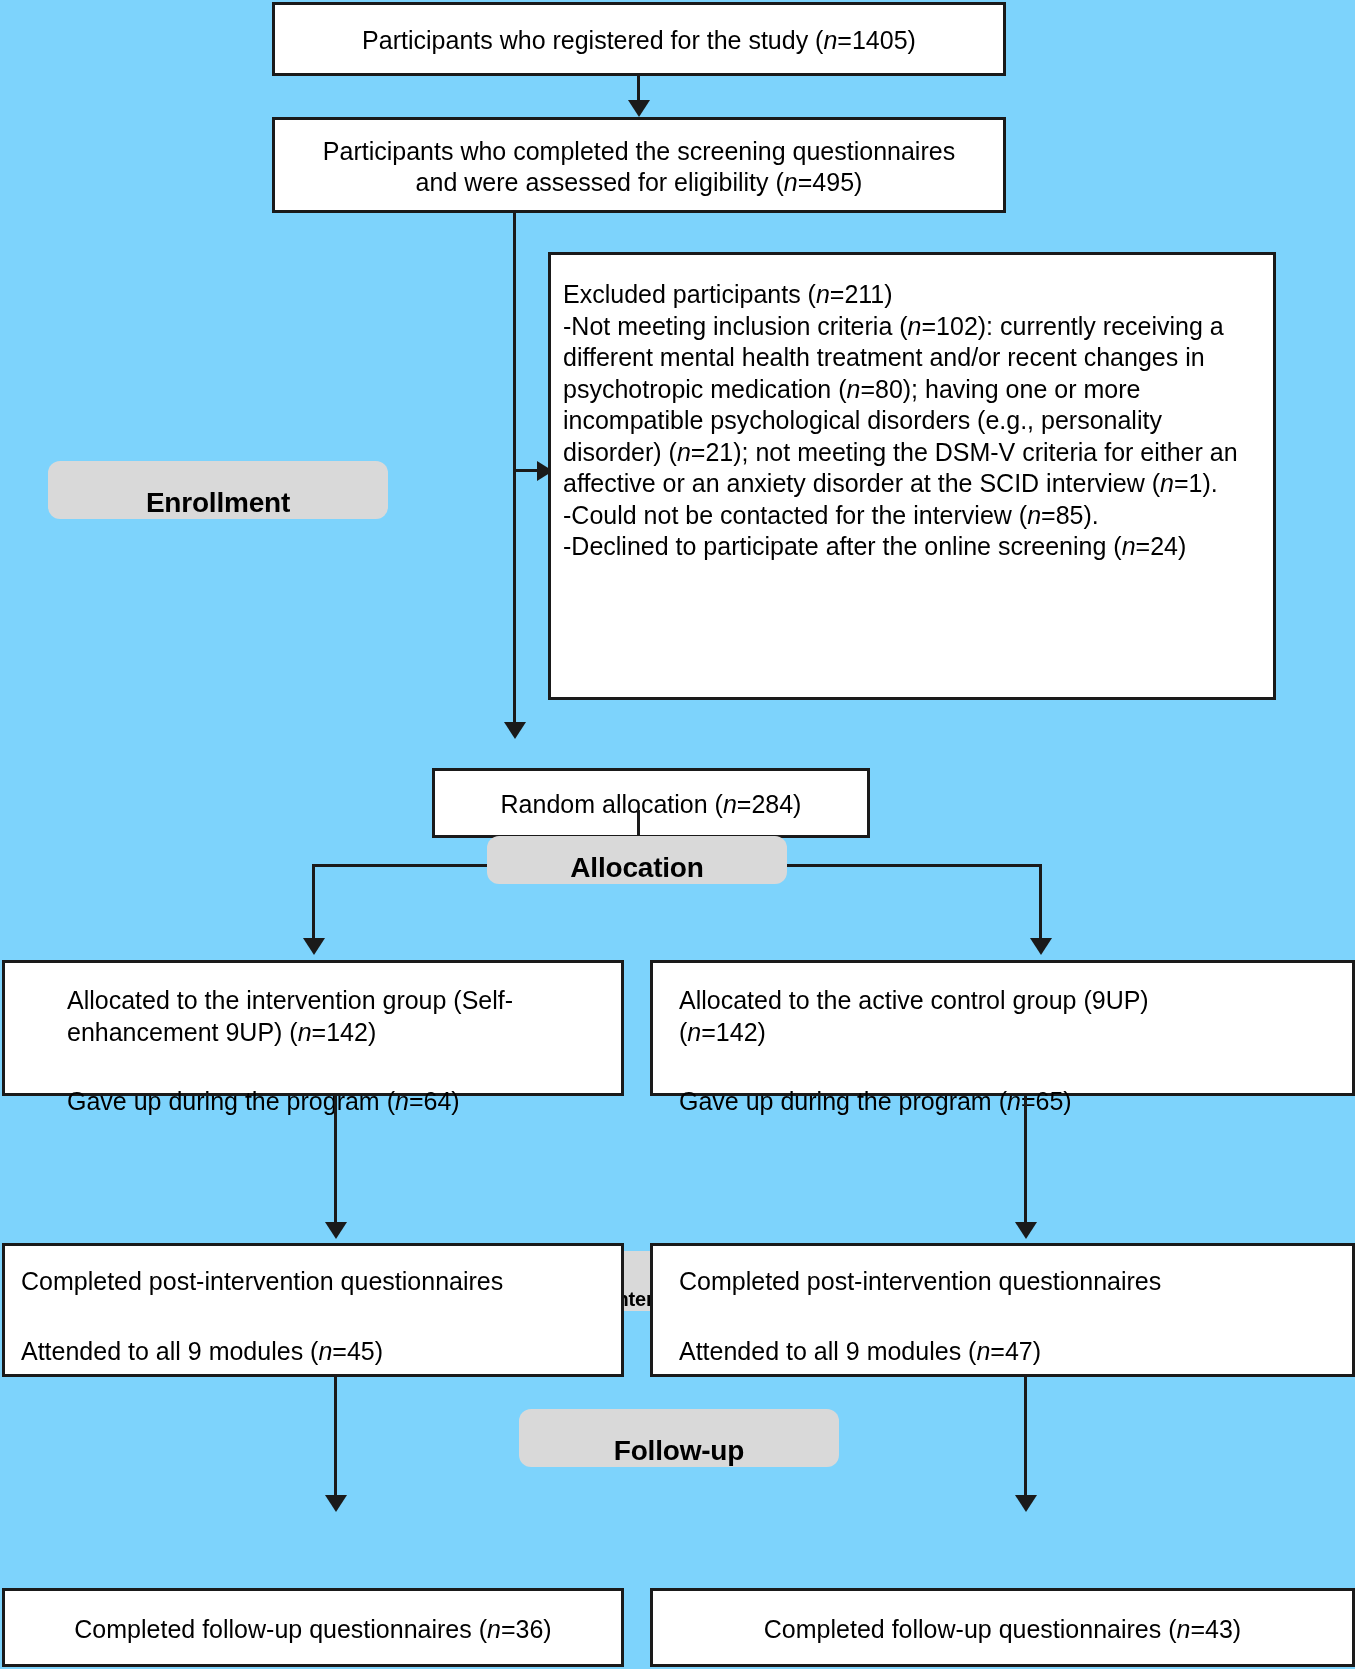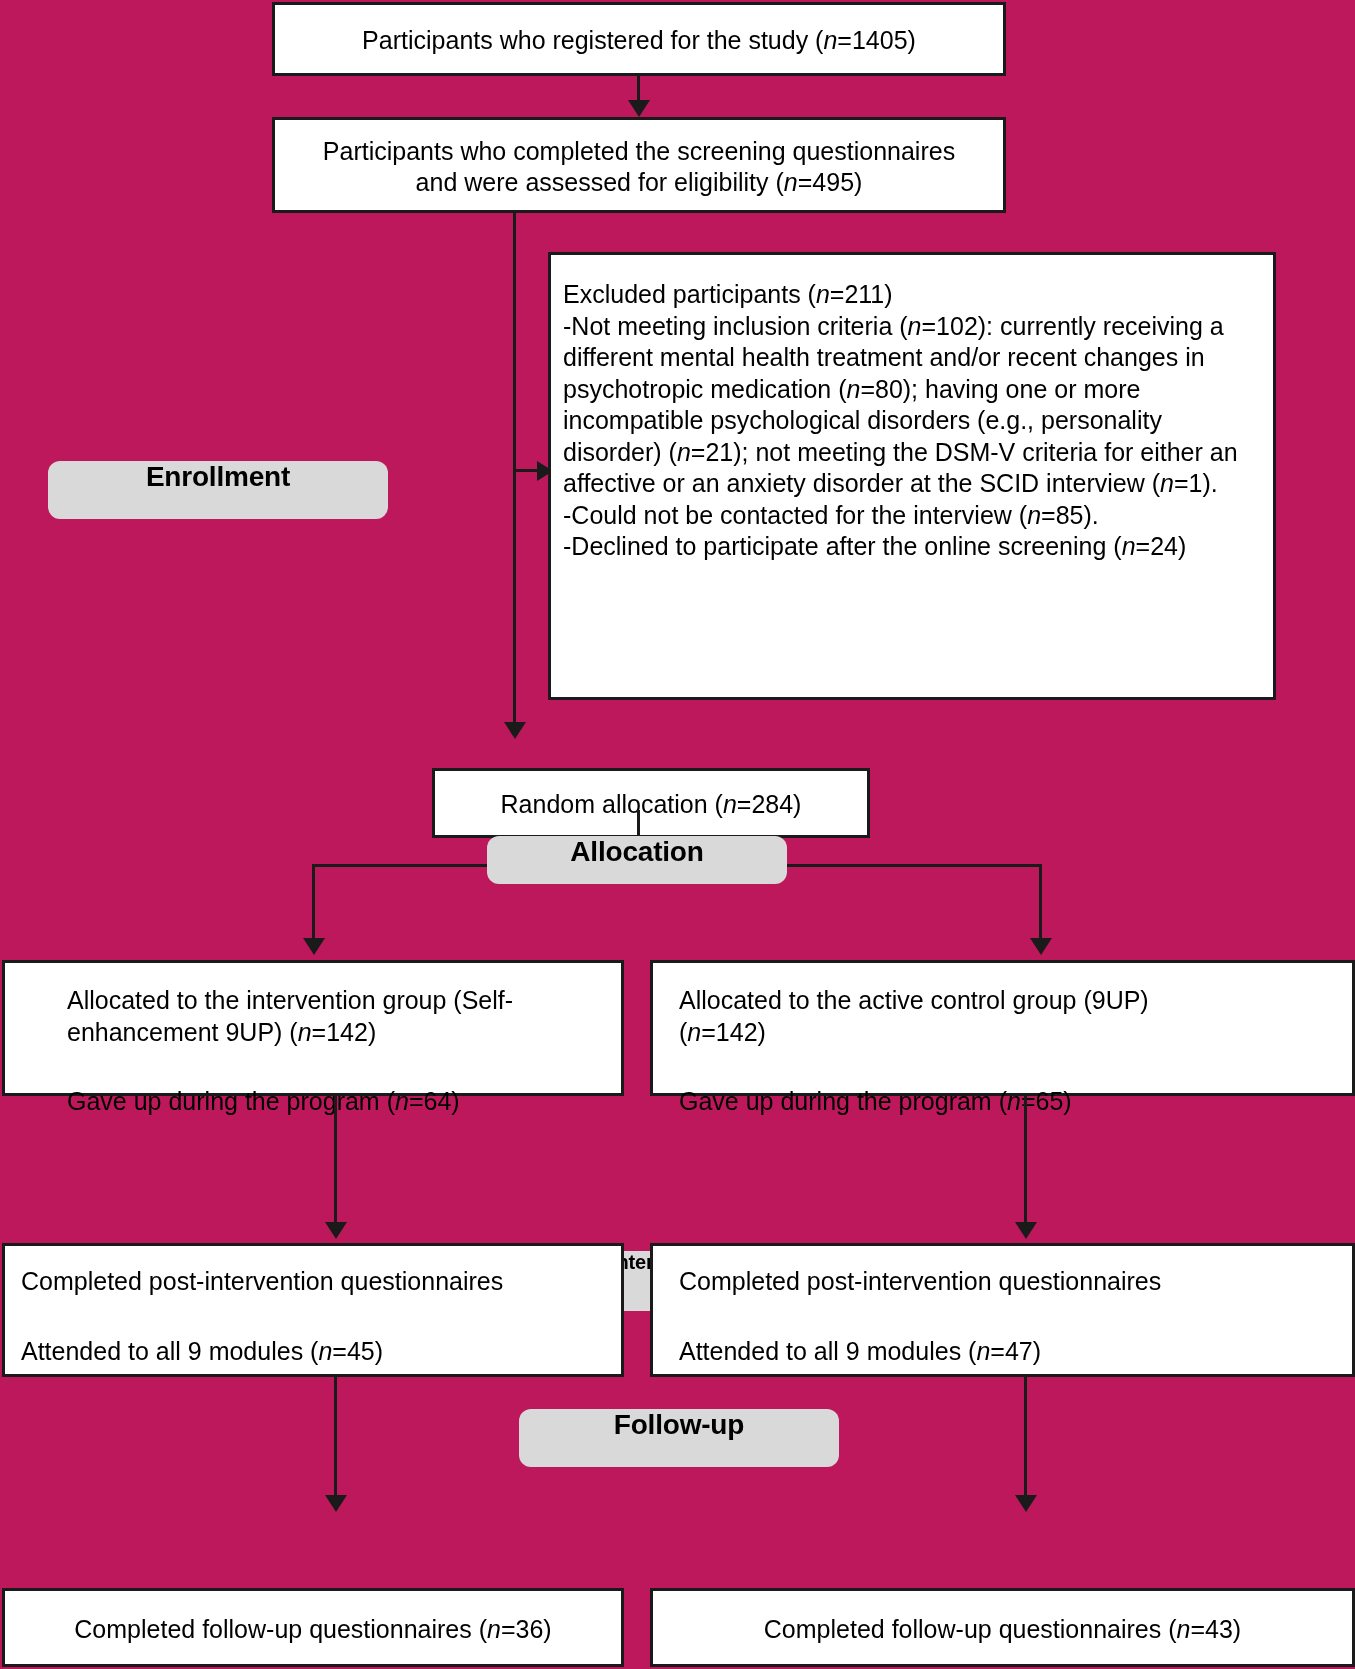--- a/index.html
+++ b/index.html
@@ -8,21 +8,21 @@
     background: #ffffff;
   }
   body {
     font-family: "Liberation Sans", sans-serif;
     color: #000000;
   }
   #canvas {
     position: relative;
     width: 1355px;
     height: 1669px;
-    background: #be185d;
+    background: #7dd3fc;
     overflow: hidden;
   }
   
   .box {
     position: absolute;
     box-sizing: border-box;
     border: 3px solid #1a1a1a;
     background: #ffffff;
     font-size: 25px;
     line-height: 1.26;
@@ -48,21 +48,21 @@
   }
   .italic { font-style: italic; }
 
   
   .badge {
     position: absolute;
     box-sizing: border-box;
     background: #d9d9d9;
     border-radius: 12px;
     display: flex;
-    align-items: flex-start;
+    align-items: flex-end;
     justify-content: center;
     font-weight: bold;
     color: #000;
     letter-spacing: -0.2px;
   }
 
   
   .vline {
     position: absolute;
     background: #1a1a1a;

